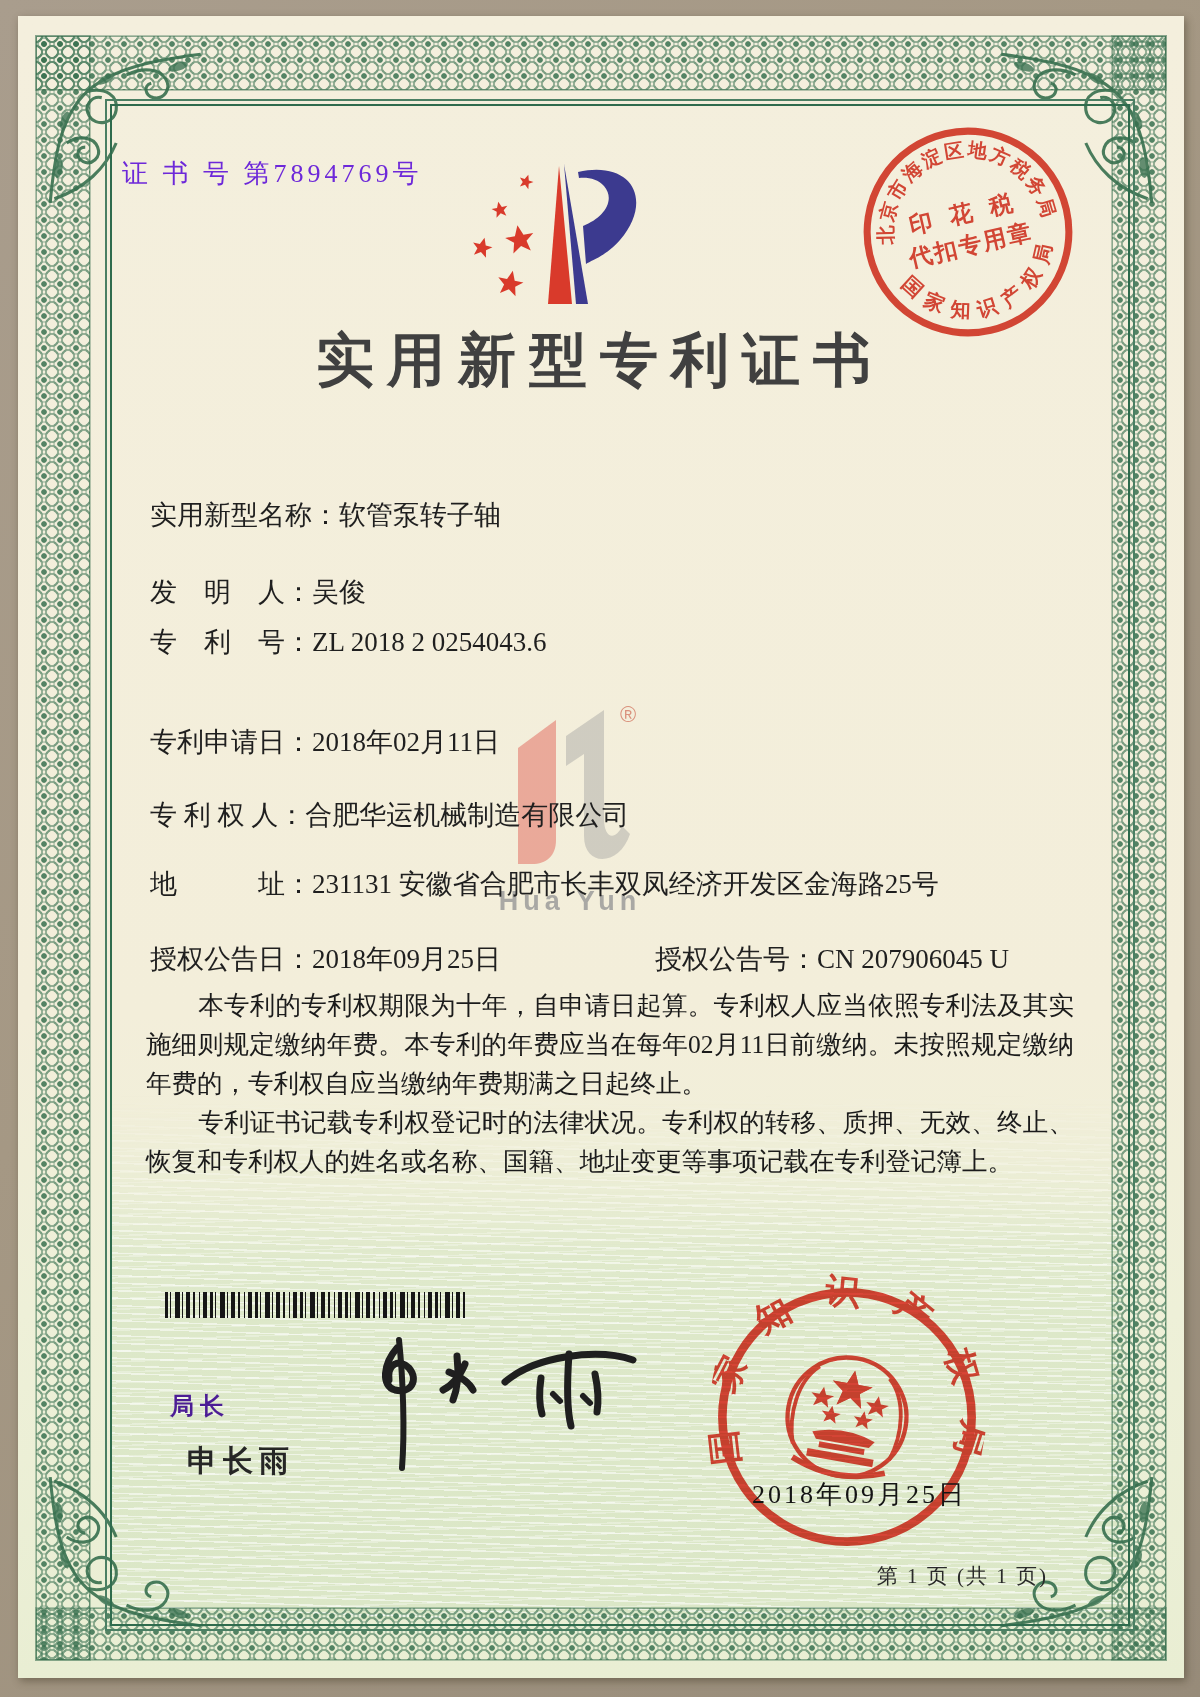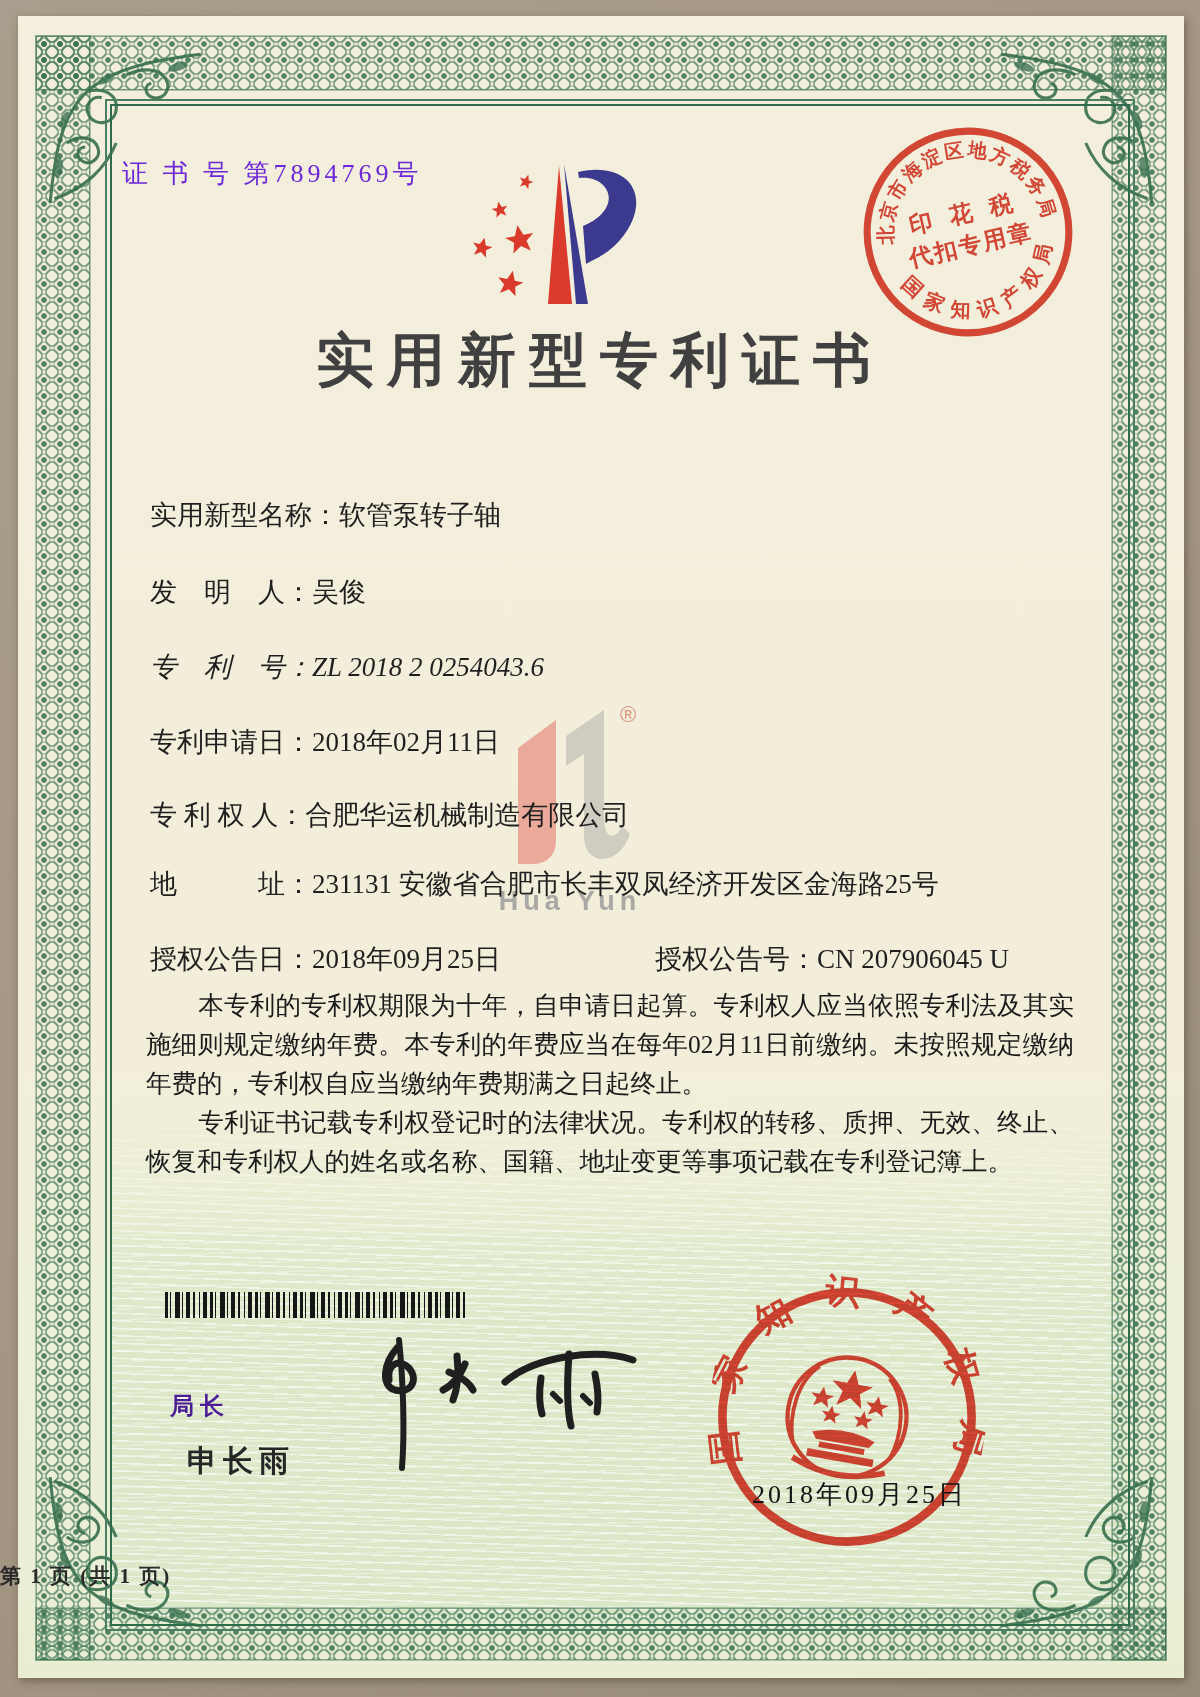--- a/index.html
+++ b/index.html
@@ -49,21 +49,21 @@
     mask-image:linear-gradient(180deg, transparent 0, #000 170px);
   }
   .txt{position:absolute;color:#222;z-index:3;}
   .cert-no{left:122px;top:156px;font-size:26px;letter-spacing:4px;color:#6d28d9;}
   .logo{position:absolute;left:462px;top:152px;width:200px;height:160px;z-index:3;}
   .tax-stamp{position:absolute;left:852px;top:116px;width:232px;height:232px;z-index:4;
     transform:rotate(-13deg);opacity:.92;mix-blend-mode:multiply;}
   .title{left:0;width:1200px;top:312px;text-align:center;font-size:58px;font-weight:700;
     letter-spacing:13px;color:#404040;margin-top:10px;}
   .row{left:150px;width:930px;font-size:27px;color:#1f1f1f;white-space:nowrap;}
-  .r1{top:497px;} .r2{top:574px;} .r3{top:649px;font-style:italic;} .r4{top:724px;}
+  .r1{top:497px;} .r2{top:574px;} .r3{top:624px;} .r4{top:724px;}
   .r5{top:797px;} .r6{top:866px;} .r7{top:941px;}
   .grant-no{position:absolute;left:505px;top:0;white-space:nowrap;}
   .paras{left:146px;top:986px;width:928px;font-size:25.5px;line-height:39px;
     color:#1b1b1b;text-align:justify;}
   .paras p{margin:0;text-indent:2.05em;}
   .barcode{
     position:absolute;left:165px;top:1292px;width:303px;height:26px;z-index:3;
     background:
       repeating-linear-gradient(90deg,
         #161616 0 3px, transparent 3px 5px,
@@ -76,22 +76,22 @@
         #161616 38px 42px, transparent 42px 45px);
   }
   .sig-title{left:170px;top:1390px;font-size:24px;font-family:"Liberation Sans",sans-serif;
     font-weight:600;color:#4c1d95;letter-spacing:6px;}
   .sig-name{left:187px;top:1441px;font-size:30px;font-family:"Liberation Sans",sans-serif;
     font-weight:600;color:#262626;letter-spacing:6px;}
   .signature{position:absolute;left:345px;top:1330px;width:300px;height:150px;z-index:4;}
   .office-seal{position:absolute;left:708px;top:1278px;width:278px;height:278px;z-index:4;
     transform:rotate(10deg);opacity:.93;mix-blend-mode:multiply;}
   .seal-date{left:752px;top:1477px;font-size:26px;letter-spacing:3px;color:#141414;z-index:5;}
-  .footer{left:0;width:1048px;top:1562px;text-align:left;font-size:21px;color:#2a2a2a;
-    letter-spacing:2px;font-weight:bold;}
+  .footer{left:0;width:1048px;top:1562px;text-align:right;font-size:21px;color:#2a2a2a;
+    letter-spacing:2px;}
   .watermark{position:absolute;left:470px;top:690px;width:200px;z-index:1;text-align:center;}
   .wm-glyph{width:132px;height:190px;opacity:.5;}
   .wm-reg{position:absolute;left:150px;top:12px;color:#c9553f;font-size:22px;opacity:.6;
     font-family:"Liberation Sans",sans-serif;}
   .wm-cn{font-size:34px;letter-spacing:4px;color:rgba(178,118,106,.55);font-weight:700;margin-top:-4px;}
   .wm-en{font-size:27px;letter-spacing:5px;color:rgba(150,150,150,.8);font-weight:700;
     font-family:"Liberation Sans",sans-serif;margin-top:2px;}
 </style>
 </head>
 <body>

